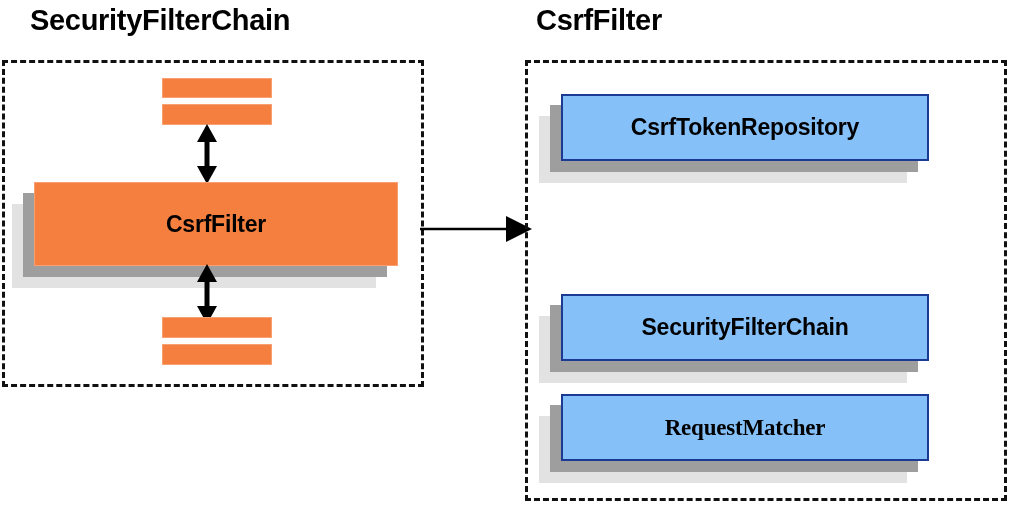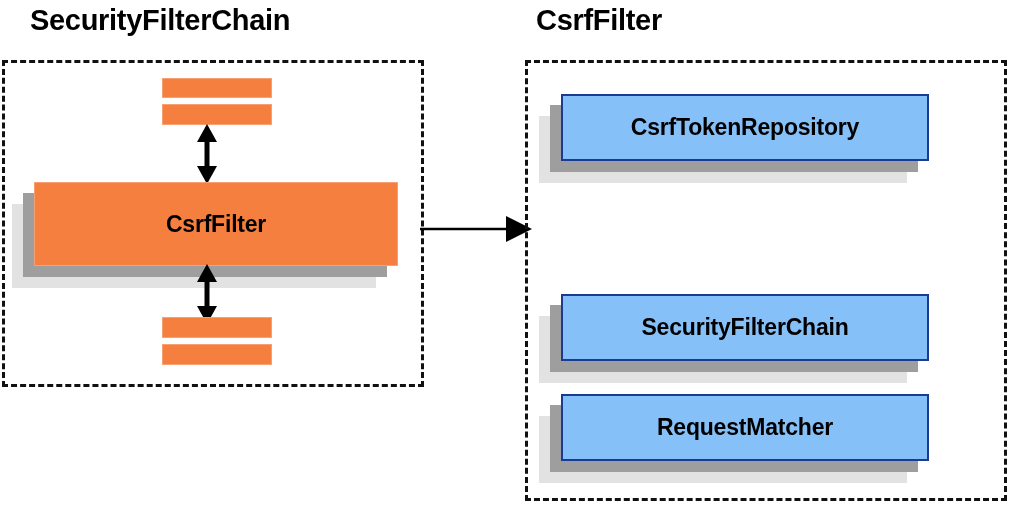--- a/index.html
+++ b/index.html
@@ -99,21 +99,21 @@
   }
 
   
   #csrf-main { left: 34px; top: 182px; width: 364px; height: 84px; }
 
   
   .blue-stack { left: 561px; width: 352px; height: 67px; padding-left: 16px; }
   #blue-0 { top: 94px; }
   #blue-1 { top: 194px; }
   #blue-2 { top: 294px; }
-  #blue-3 { top: 394px; }
+  #blue-3 { top: 394px; font-family: Liberation Serif, serif; }
 
   
   .arrow-svg {
     position: absolute;
     overflow: visible;
   }
   #arrow-up-down-top  { left: 192px; top: 124px; }
   #arrow-up-down-bot  { left: 192px; top: 264px; }
   #arrow-right        { left: 420px; top: 214px; }
 </style>

